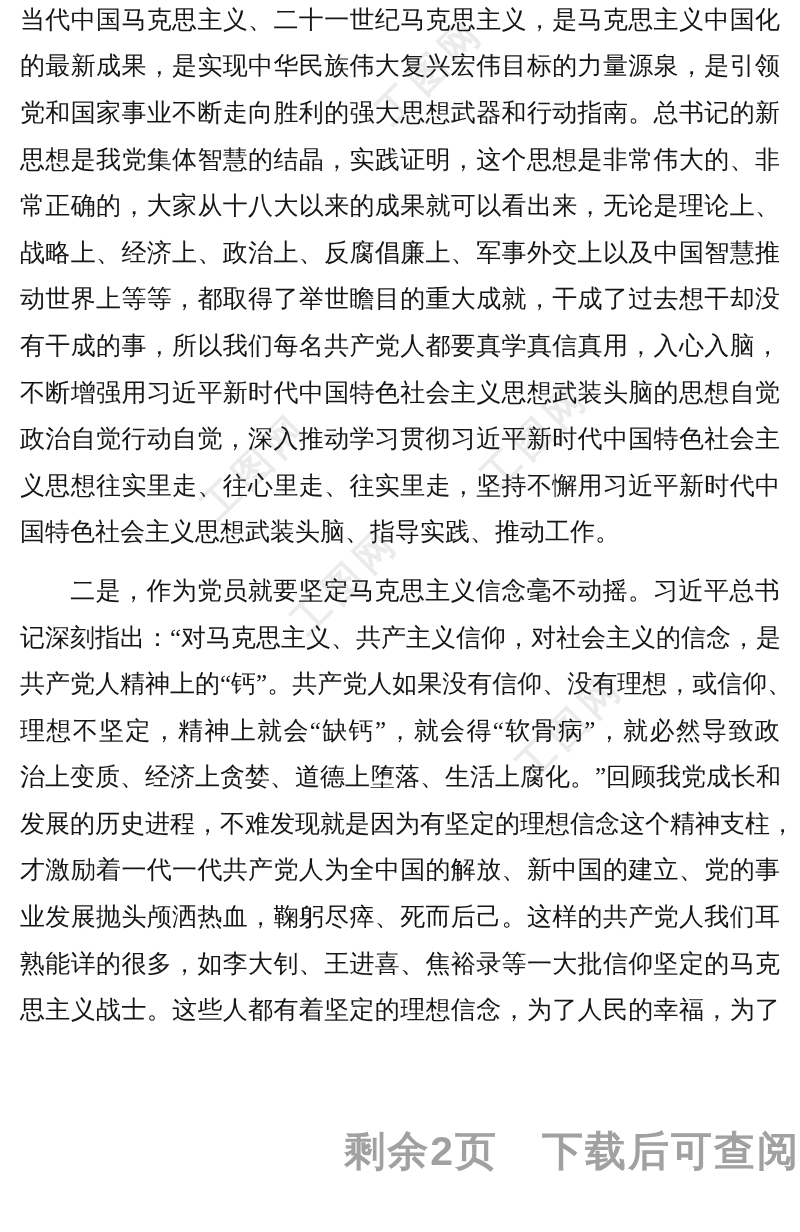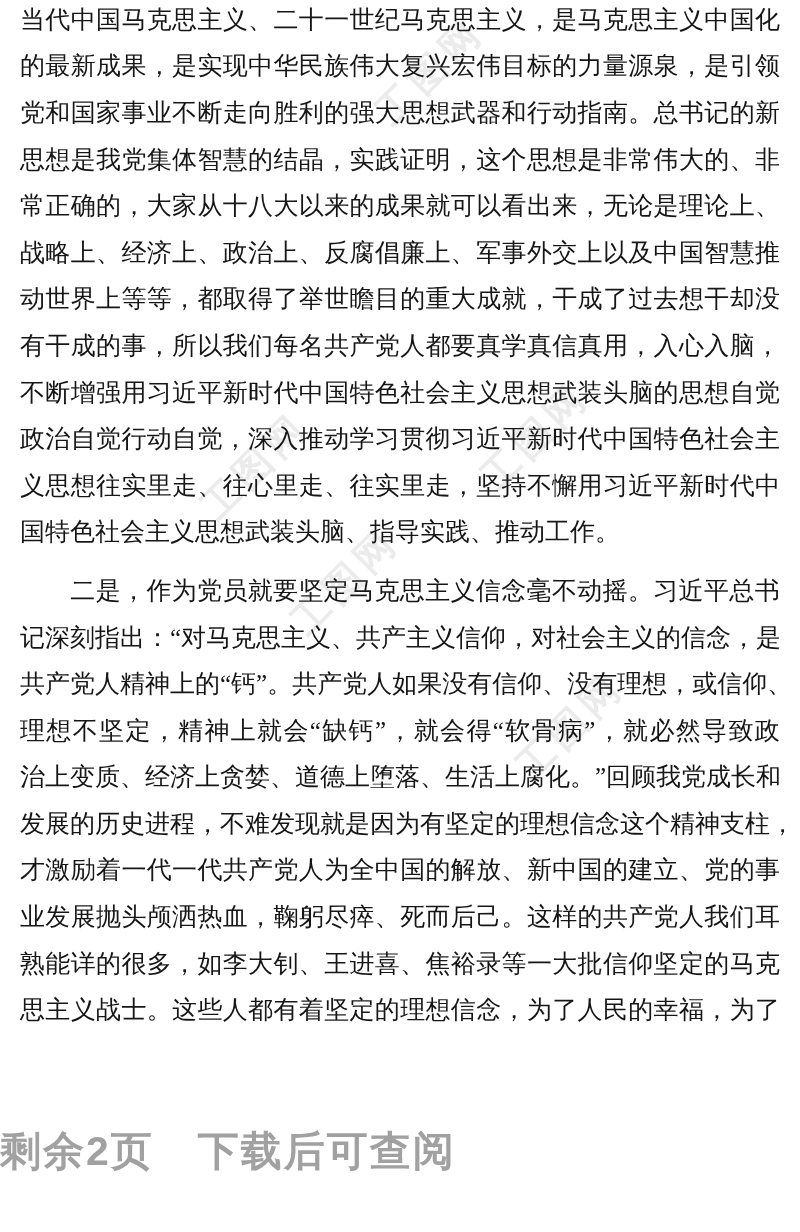--- a/index.html
+++ b/index.html
@@ -49,21 +49,21 @@
   .line.short {
     width: 592px;
   }
   .indent-spacer { width: 50px; flex: 0 0 50px; }
 
   
   .footer-notice {
     position: absolute;
     left: 0; right: 0; top: 1120px;
     height: 62px;
-    text-align: left;
+    text-align: right;
     font-family: "Liberation Sans", "DejaVu Sans", sans-serif;
     font-weight: bold;
     font-size: 41px;
     color: #a1a1a1;
     letter-spacing: 2px;
     line-height: 62px;
   }
   .footer-notice .gap { display: inline-block; width: 44px; }
 </style>
 </head>

